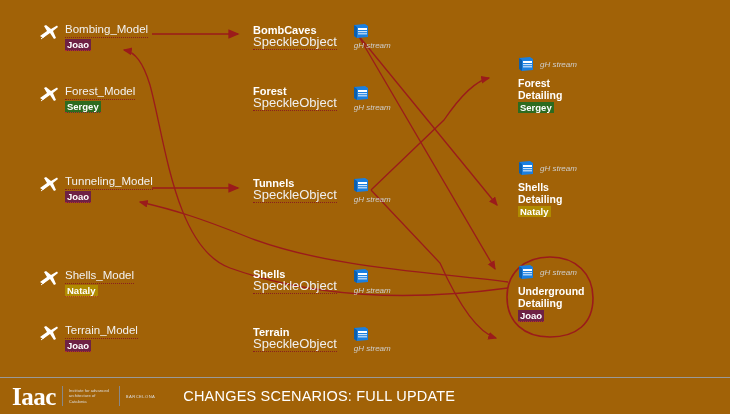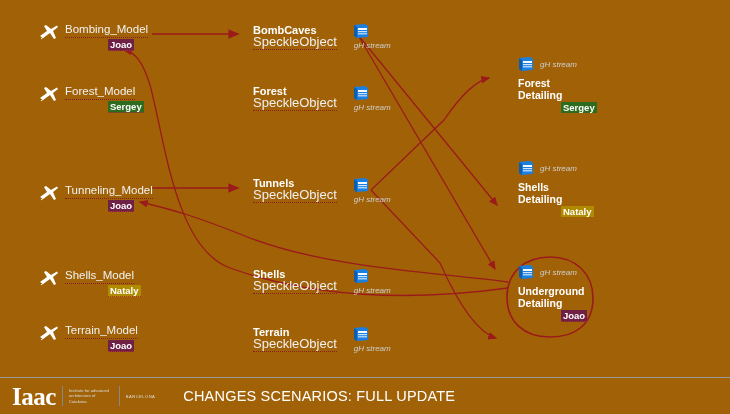--- a/index.html
+++ b/index.html
@@ -64,21 +64,20 @@
   }
   .person-tag {
     font-size: 9.5px;
     line-height: 11px;
     font-weight: bold;
     padding: 0px 2px 0px 2px;
     margin-top: 1px;
     color: #ffffff;
     border-bottom: 1px dotted #b03030;
     white-space: nowrap;
-    margin-left: 43px;
   }
 
   
   .obj-node {
     display: flex;
     align-items: flex-start;
     gap: 16px;
   }
   .obj-text {
     display: flex;
@@ -256,21 +255,21 @@
     <svg class="plane-icon" viewBox="0 0 22 18">
       <path d="M2,12 L9,7 L6,2 L8,1 L13,5 L19,1.5 L20,3 L15,7 L18,14 L16,15 L12,9 L5,14 Z" fill="#ffffff"></path>
       <path d="M3,15 L8,11" stroke="#ffffff" stroke-width="1"></path>
     </svg>
     <div class="model-text">
       <span class="model-title">Forest_Model</span>
       <span class="person-tag" style="background:#2d6b1f;">Sergey</span>
     </div>
   </div>
 
-  <div class="node model-node" style="left:38px; top:184px;">
+  <div class="node model-node" style="left:38px; top:175px;">
     <svg class="plane-icon" viewBox="0 0 22 18">
       <path d="M2,12 L9,7 L6,2 L8,1 L13,5 L19,1.5 L20,3 L15,7 L18,14 L16,15 L12,9 L5,14 Z" fill="#ffffff"></path>
       <path d="M3,15 L8,11" stroke="#ffffff" stroke-width="1"></path>
     </svg>
     <div class="model-text">
       <span class="model-title">Tunneling_Model</span>
       <span class="person-tag" style="background:#6e2144;">Joao</span>
     </div>
   </div>
 

